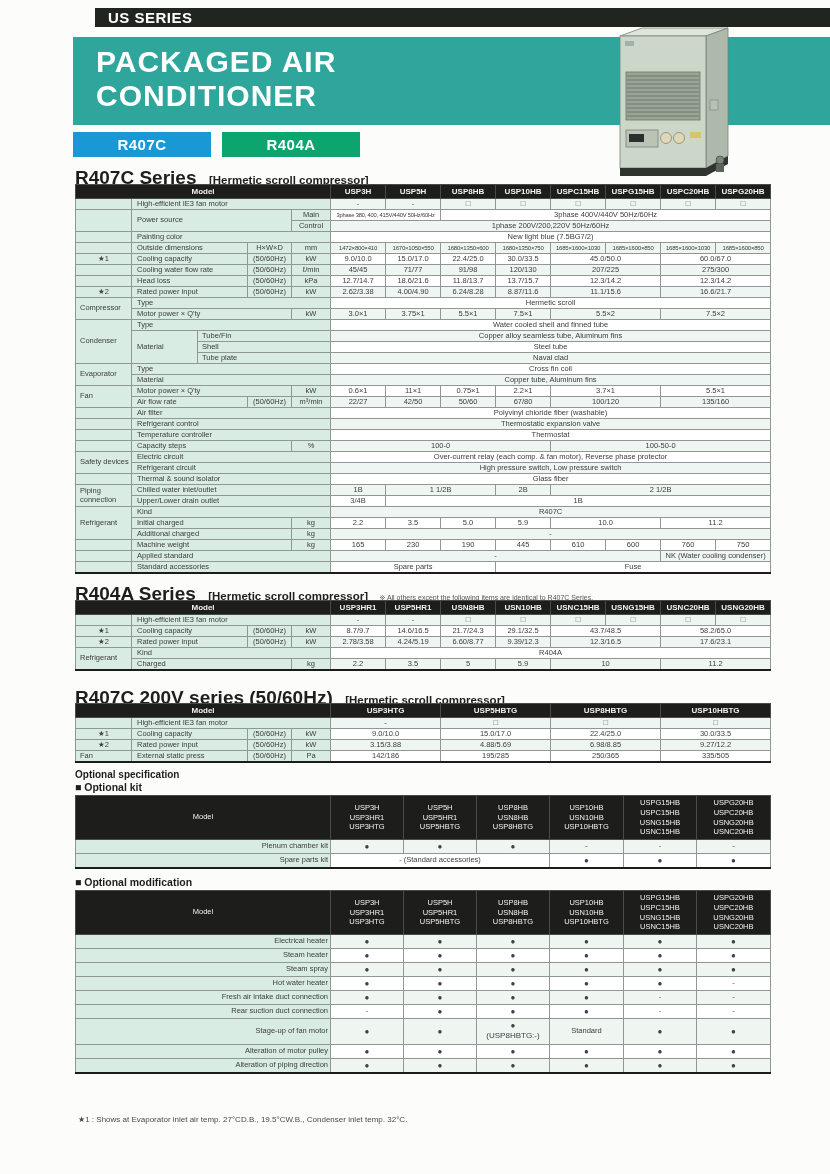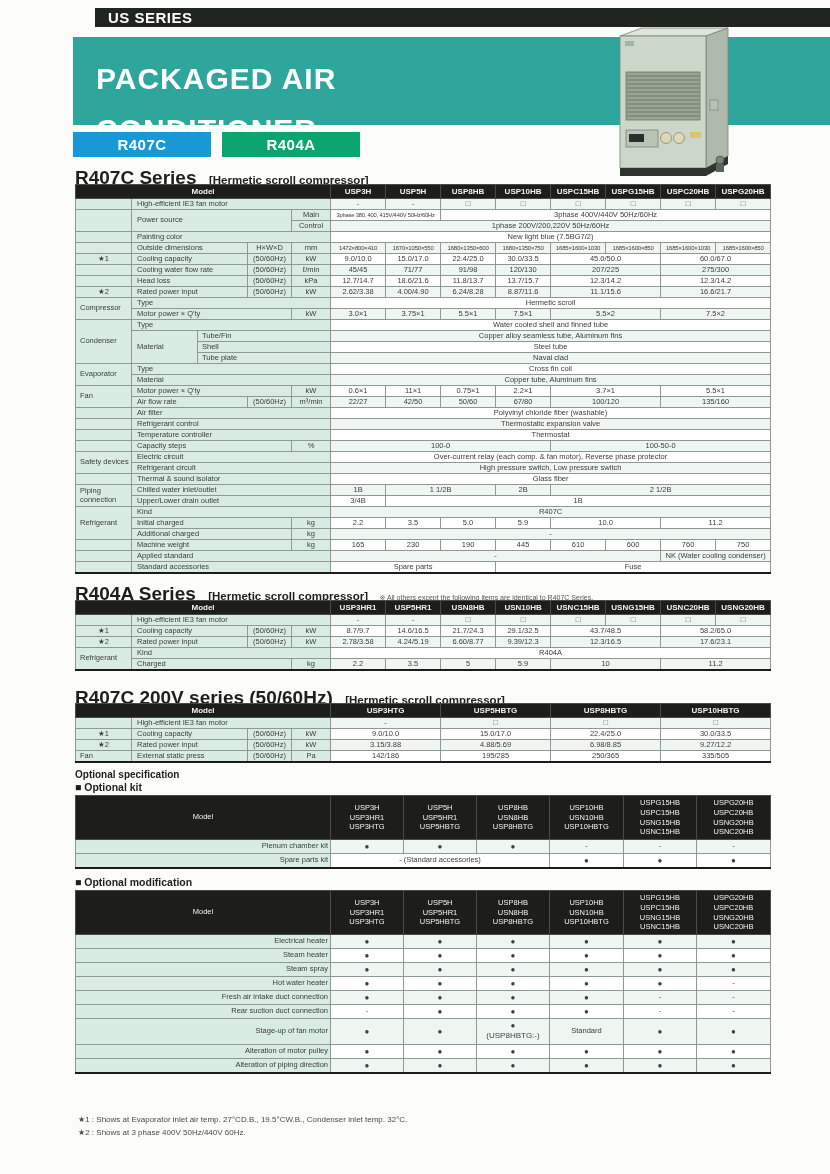--- a/index.html
+++ b/index.html
@@ -4,21 +4,21 @@
 <style>
   html,body{margin:0;padding:0;background:#ffffff;}
   .page{position:relative;width:830px;height:1174px;background:#fcfcfb;overflow:hidden;
         font-family:"Liberation Sans","DejaVu Sans",sans-serif;color:#3c3c3c;}
   
   .bar-dark{position:absolute;left:95px;top:8px;right:0;height:19px;background:#20261f;
             display:flex;align-items:center;padding-left:13px;box-sizing:border-box;}
   .bar-dark span{color:#fff;font-size:15px;font-weight:bold;letter-spacing:.5px;}
   .banner{position:absolute;left:73px;top:37px;right:0;height:88px;background:#2fa69b;
           padding:8px 0 0 23px;box-sizing:border-box;}
-  .banner .t{color:#fff;font-size:30px;font-weight:bold;line-height:1.13;letter-spacing:1px;margin-top:17px;}
+  .banner .t{color:#fff;font-size:30px;font-weight:bold;line-height:1.13;letter-spacing:1px;}
   .badge{position:absolute;top:132px;width:138px;height:25px;display:flex;align-items:center;
          justify-content:center;color:#fff;font-size:15px;font-weight:bold;letter-spacing:.5px;}
   .b1{left:73px;background:#1899d6;}
   .b2{left:222px;background:#0ba56d;}
   .product{position:absolute;left:598px;top:10px;width:172px;height:172px;}
   
   .sec{position:absolute;left:75px;white-space:nowrap;}
   .sec-t{font-size:19px;font-weight:bold;color:#1e1e1e;}
   .sec-sub{font-size:11.5px;font-weight:bold;color:#1e1e1e;margin-left:8px;text-align:right;}
   .sec-note{font-size:7px;color:#555;margin-left:7px;}
@@ -702,16 +702,15 @@
           <td class="d dot">●</td>
           <td class="d dot">●</td>
           <td class="d dot">●</td>
           <td class="d dot">●</td>
         </tr>
       </tbody>
     </table>
 
   <div class="footnotes">
     <div>★1 : Shows at Evaporator inlet air temp. 27°CD.B., 19.5°CW.B., Condenser inlet temp. 32°C.</div>
-    <div>★2 : Shows at 3 phase 400V 50Hz/440V 60Hz.</div>
   </div>
 
 </div>
 
 </body></html>

